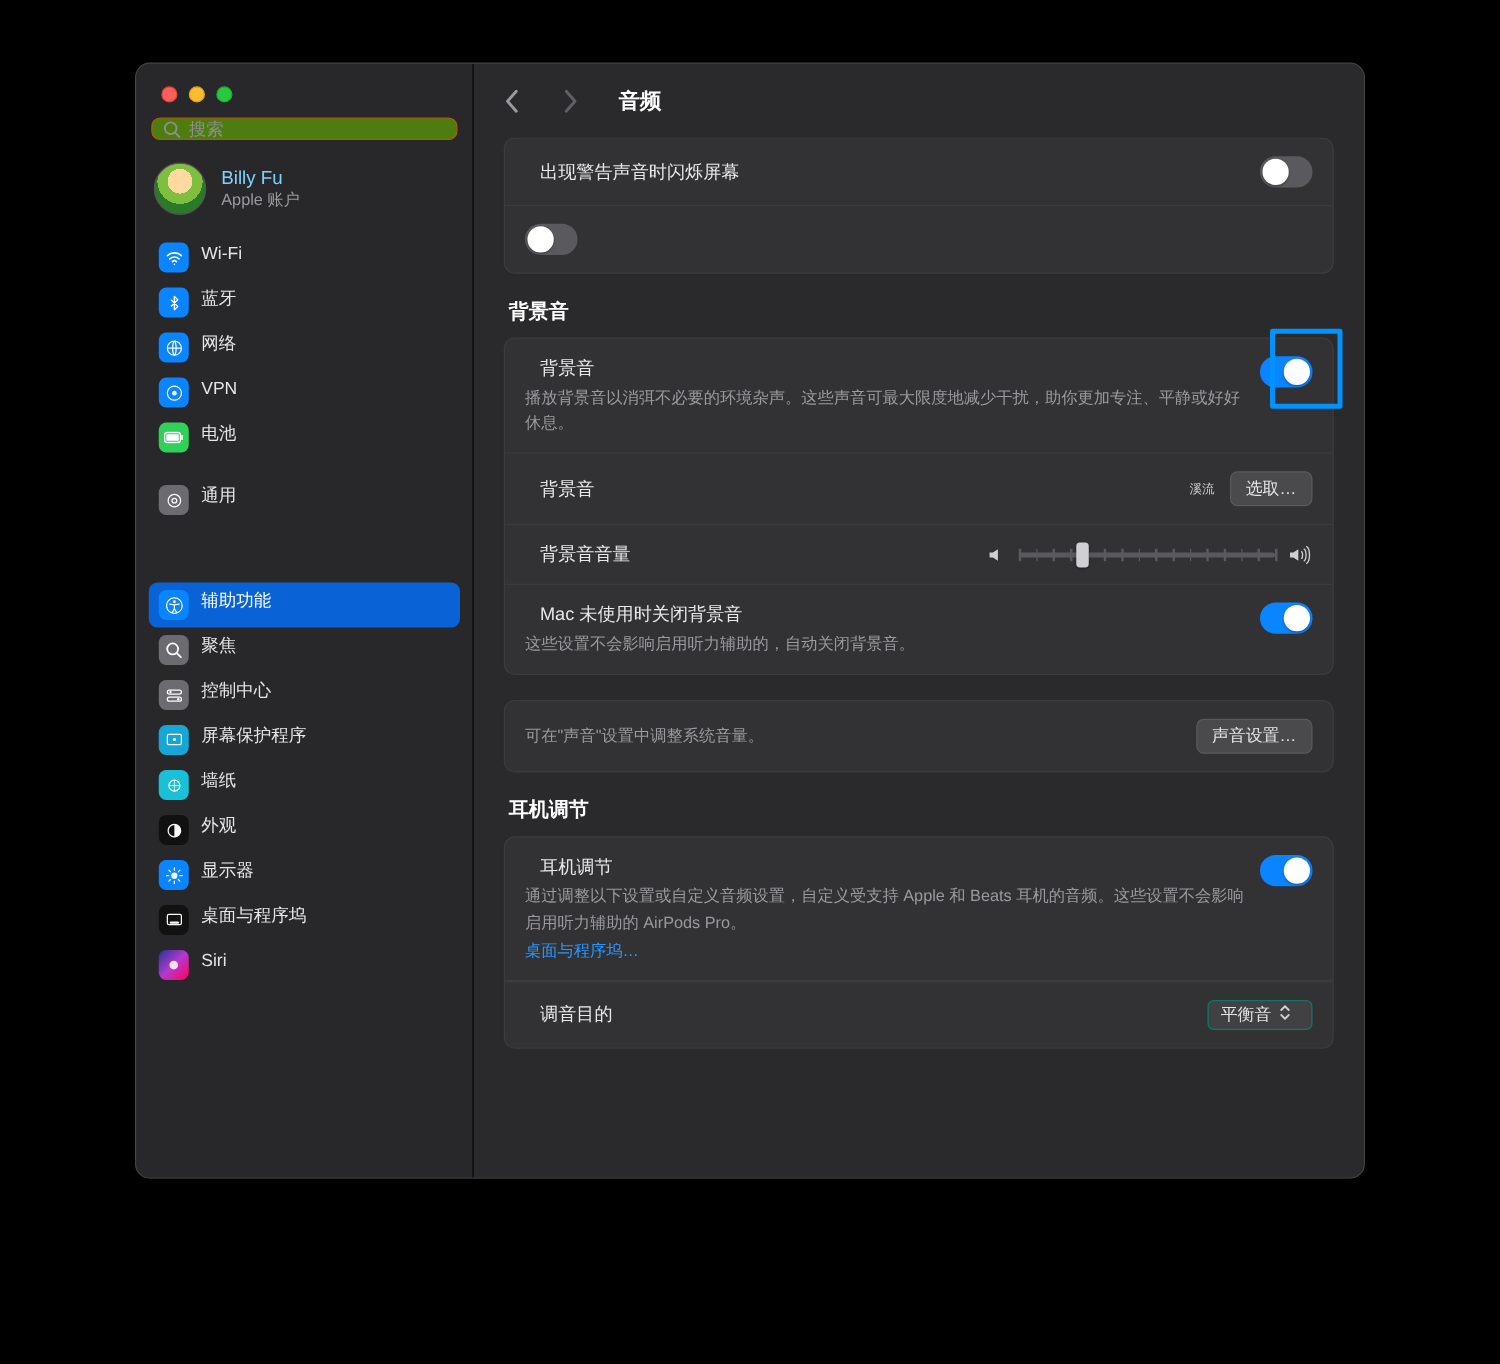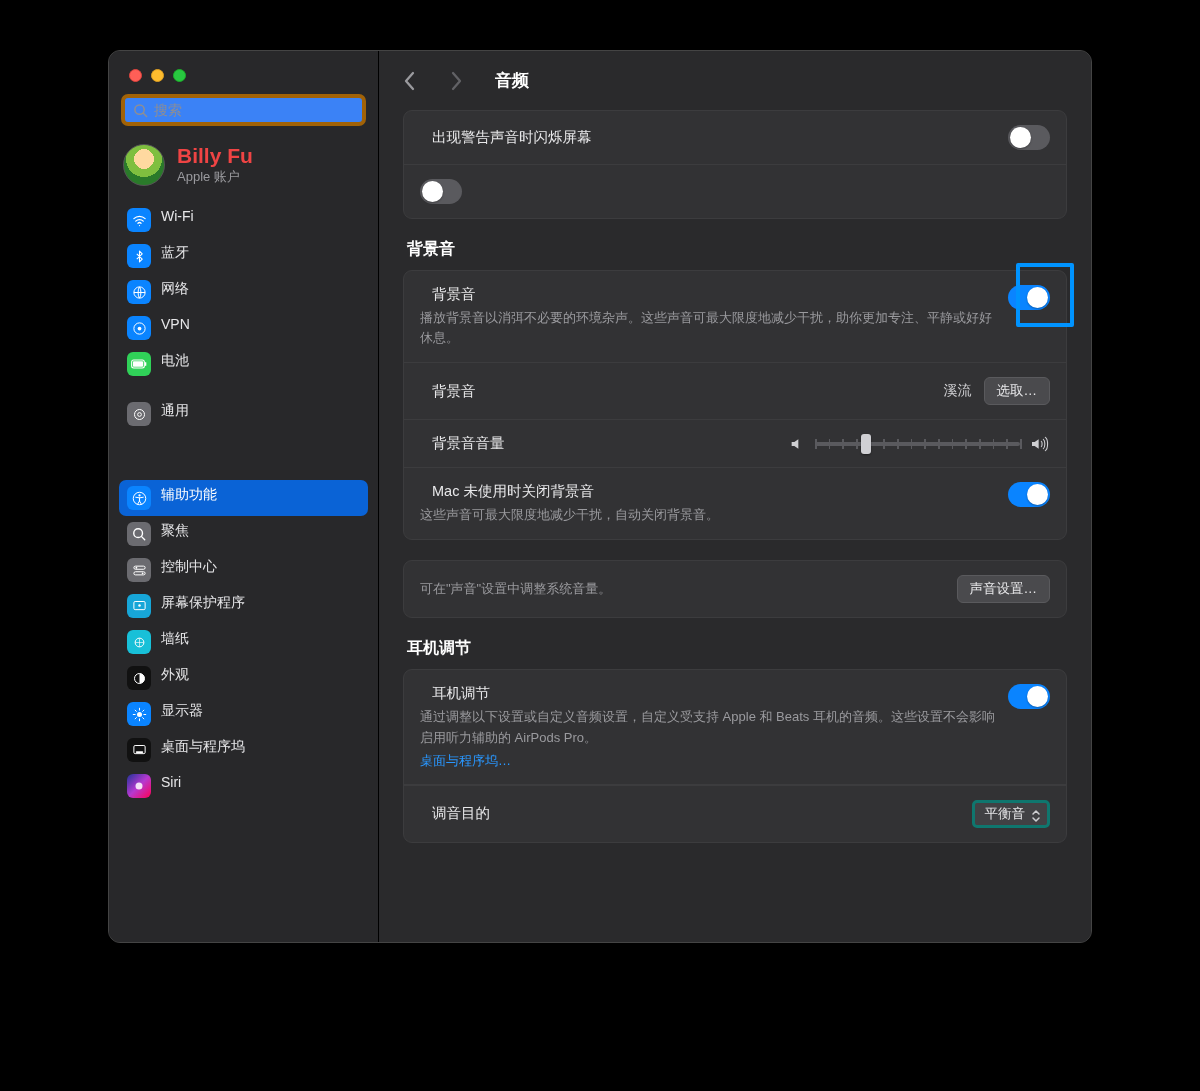--- a/index.html
+++ b/index.html
@@ -12,36 +12,36 @@
   
   .sidebar { width: 270px; background: #28282a; border-right: 1px solid #000; display: flex; flex-direction: column; }
   .traffic { display: flex; gap: 9px; padding: 18px 0 0 20px; }
   .tl { width: 13px; height: 13px; border-radius: 50%; }
   .tl.red { background: #ff5f57; border: 0.5px solid #e0443e; }
   .tl.yellow { background: #febc2e; border: 0.5px solid #dfa022; }
   .tl.green { background: #28c840; border: 0.5px solid #1dad2b; }
 
   .search-wrap { padding: 12px 12px 6px 12px; }
   .search {
-    width: 100%; height: 32px; background: #3b82f6; border: 4px solid #a16207;
+    width: 100%; height: 18px; background: #4d7c0f; border: 1px solid #a16207;
     border-radius: 7px; display: flex; align-items: center; padding: 0 8px;
   }
   .search svg { flex-shrink: 0; }
   .search input {
     flex: 1; background: transparent; border: none; color: #fff; outline: none;
     font-size: 14px; margin-left: 6px;
   }
   .search input::placeholder { color: #8e8e93; }
 
   .account { display: flex; align-items: center; gap: 12px; padding: 12px 14px 16px 14px; }
   .avatar {
     width: 42px; height: 42px; border-radius: 50%; background: radial-gradient(circle at 50% 35%, #ffd9a0 0 30%, #7fbf3f 30% 55%, #2a7a2a 55% 100%);
     border: 1px solid #555;
   }
-  .account .name { color: #ef4444; font-size: 21px; font-weight: 700; }
+  .account .name { color: #7dd3fc; font-size: 15px; font-weight: 400; }
   .account .sub { color: #9a9a9e; font-size: 13px; }
 
   .nav { flex: 1; overflow-y: auto; padding: 0 10px 10px 10px; }
   .nav-group { margin-bottom: 14px; }
   .nav-item {
     display: flex; gap: 10px; padding: 6px 8px; border-radius: 7px;
     color: #e6e6e8; font-size: 14px; cursor: default;
   }
   .nav-item.active { background: #0a63d6; color: #fff; margin-top: 48px; }
   .nav-icon {
@@ -99,21 +99,21 @@
 
   .highlight-box {
     position: relative;
   }
   .highlight-frame {
     position: absolute; right: -8px; top: -8px; width: 58px; height: 64px;
     border: 4px solid #0093ff; border-radius: 2px;
     pointer-events: none;
   }
 
-  .value-label { color: #cfcfd2; font-size: 14px; }
+  .value-label { color: #cfcfd2; font-size: 10px; }
   .btn {
     background: #4a4a4d; color: #e6e6e8; border: 1px solid #5a5a5d; border-radius: 6px;
     padding: 4px 12px; font-size: 13.5px; cursor: default;
   }
 
   
   .slider-wrap { display: flex; align-items: center; gap: 10px; flex: 1; max-width: 340px; }
   .slider-track {
     flex: 1; height: 4px; background: #5a5a5e; border-radius: 2px; position: relative;
   }
@@ -130,22 +130,22 @@
     box-shadow: 0 1px 2px rgba(0,0,0,0.4);
   }
   .vol-icon { color: #cfcfd2; }
 
   .link { color: #2997ff; font-size: 13px; cursor: default; }
 
   .popup-row {
     display: flex; align-items: center; justify-content: space-between; padding: 14px 16px;
   }
   .popup {
-    display: flex; align-items: flex-end; gap: 6px; background: #414144; border: 3px solid #0f766e;
-    border-radius: 5px; padding: 2px 6px 2px 10px; color: #e6e6e8; font-size: 13.5px;
+    display: flex; align-items: flex-start; gap: 6px; background: #414144; border: 1px solid #0f766e;
+    border-radius: 5px; padding: 2px 16px 2px 10px; color: #e6e6e8; font-size: 13.5px;
   }
   .popup svg { display: block; }
 
   .content::-webkit-scrollbar, .nav::-webkit-scrollbar { width: 0; }
 </style>
 </head>
 <body>
 
 <div class="window">
 
@@ -404,21 +404,21 @@
             </div>
             <svg class="vol-icon" width="20" height="16" viewBox="0 0 28 24" fill="currentColor">
                 <path d="M2 9v6h4l6 4V5L6 9H2z"></path>
                 <path d="M16 8c1.5 1 1.5 7 0 8M19 5c3 2 3 12 0 14M22 2c4.5 3 4.5 17 0 20" stroke="currentColor" stroke-width="1.6" fill="none" stroke-linecap="round"></path>
               </svg>
           </div>
         </div>
         <div class="row" style="align-items:flex-start;">
           <div class="left">
             <div class="row-title">Mac 未使用时关闭背景音</div>
-            <div class="row-desc">这些声音可最大限度地减少干扰，自动关闭背景音。</div>
+            <div class="row-desc">这些设置不会影响启用听力辅助的，自动关闭背景音。</div>
           </div>
           <div class="switch on"></div>
         </div>
       </div>
 
       <div class="panel">
         <div class="row">
           <div class="left">
               <div class="row-desc" style="margin-top:0;">可在"声音"设置中调整系统音量。</div>
             </div>

